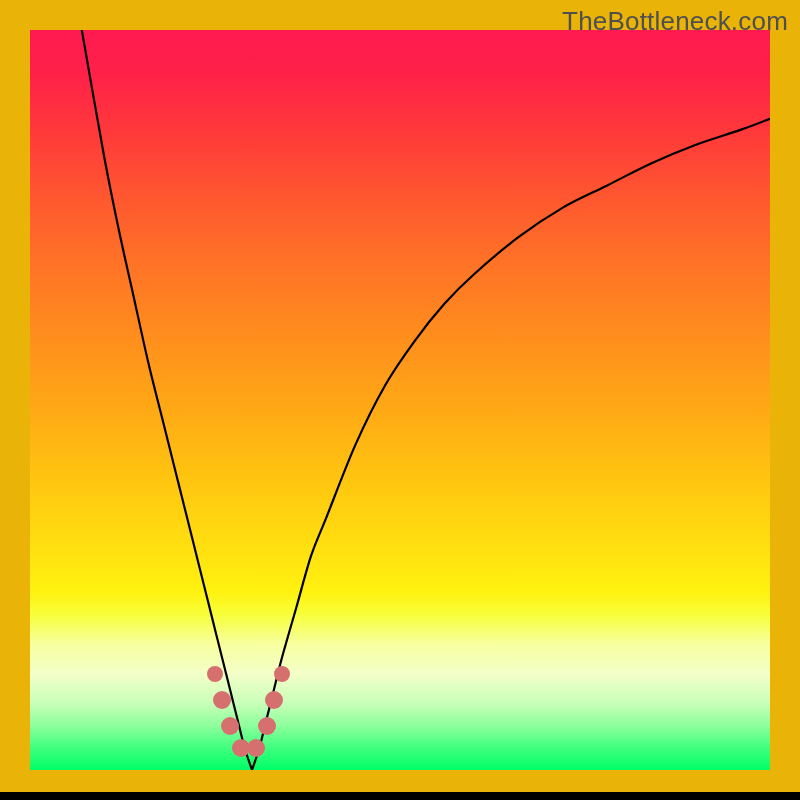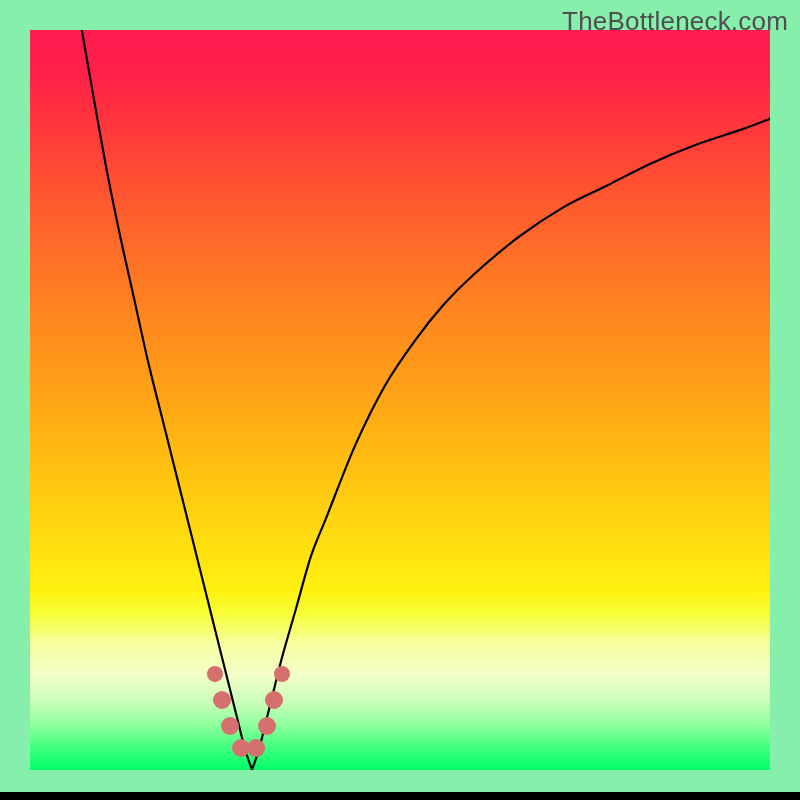--- a/index.html
+++ b/index.html
@@ -8,21 +8,21 @@
     width: 800px;
     height: 800px;
     background: #000;
     overflow: hidden;
     font-family: Arial, Helvetica, sans-serif;
   }
   .frame {
     position: absolute;
     left: 0; top: 0;
     width: 800px; height: 792px;
-    background: #86efac;
+    background: #eab308;
   }
   .plot-area {
     position: absolute;
     left: 30px;
     top: 30px;
     width: 740px;
     height: 740px;
     overflow: hidden;
   }
   .watermark {

